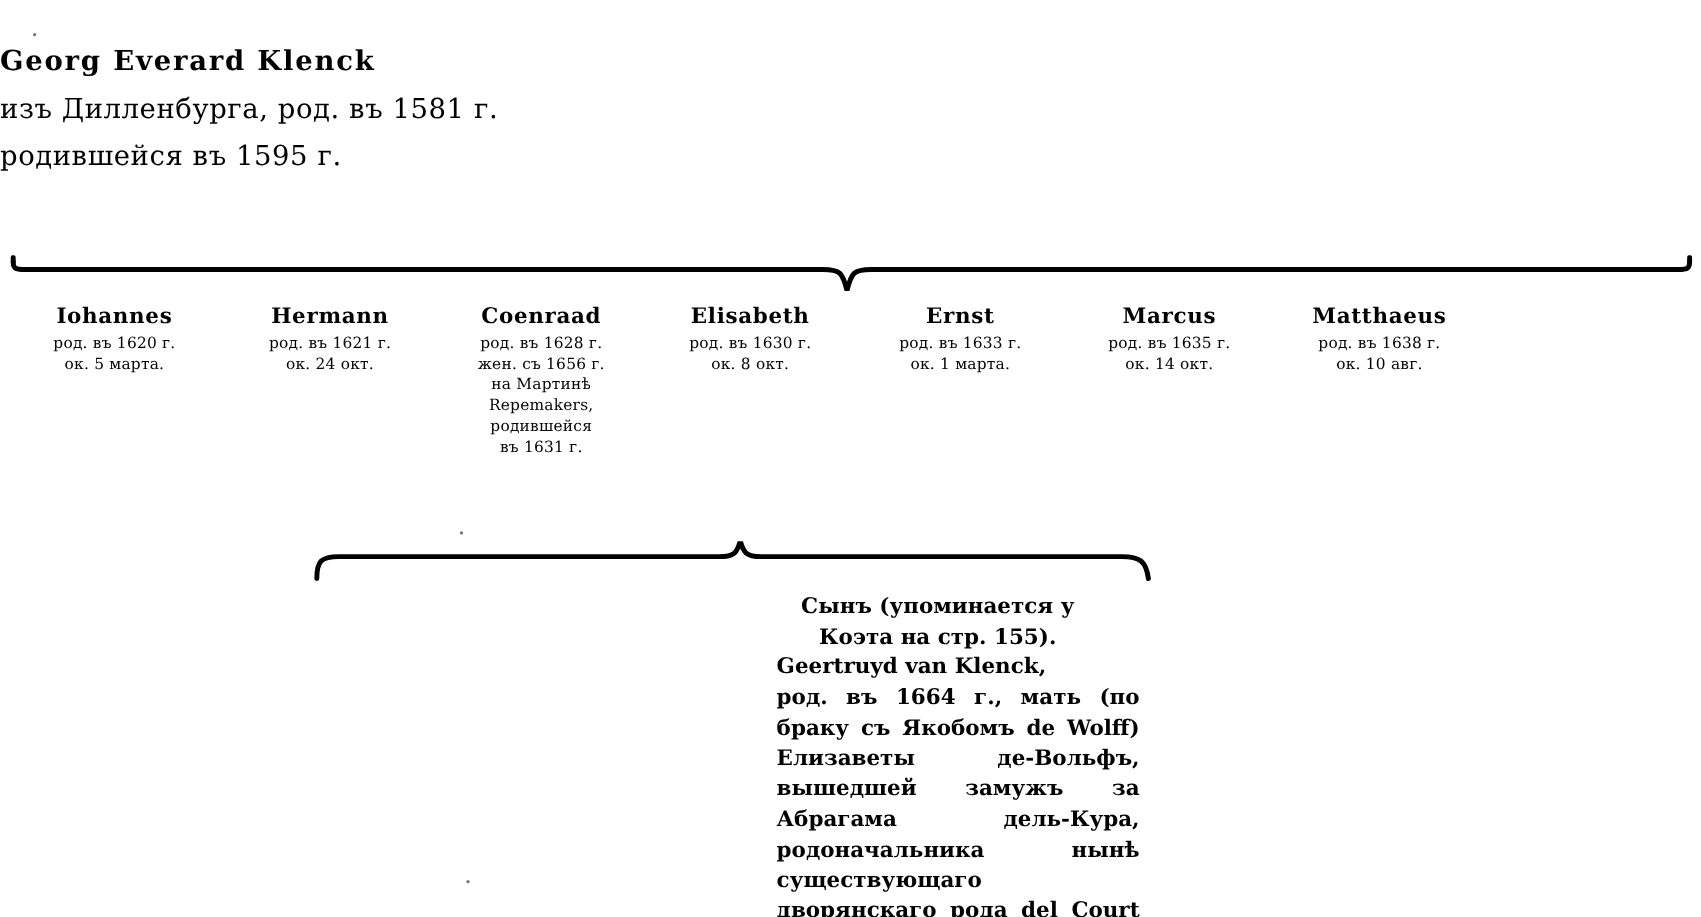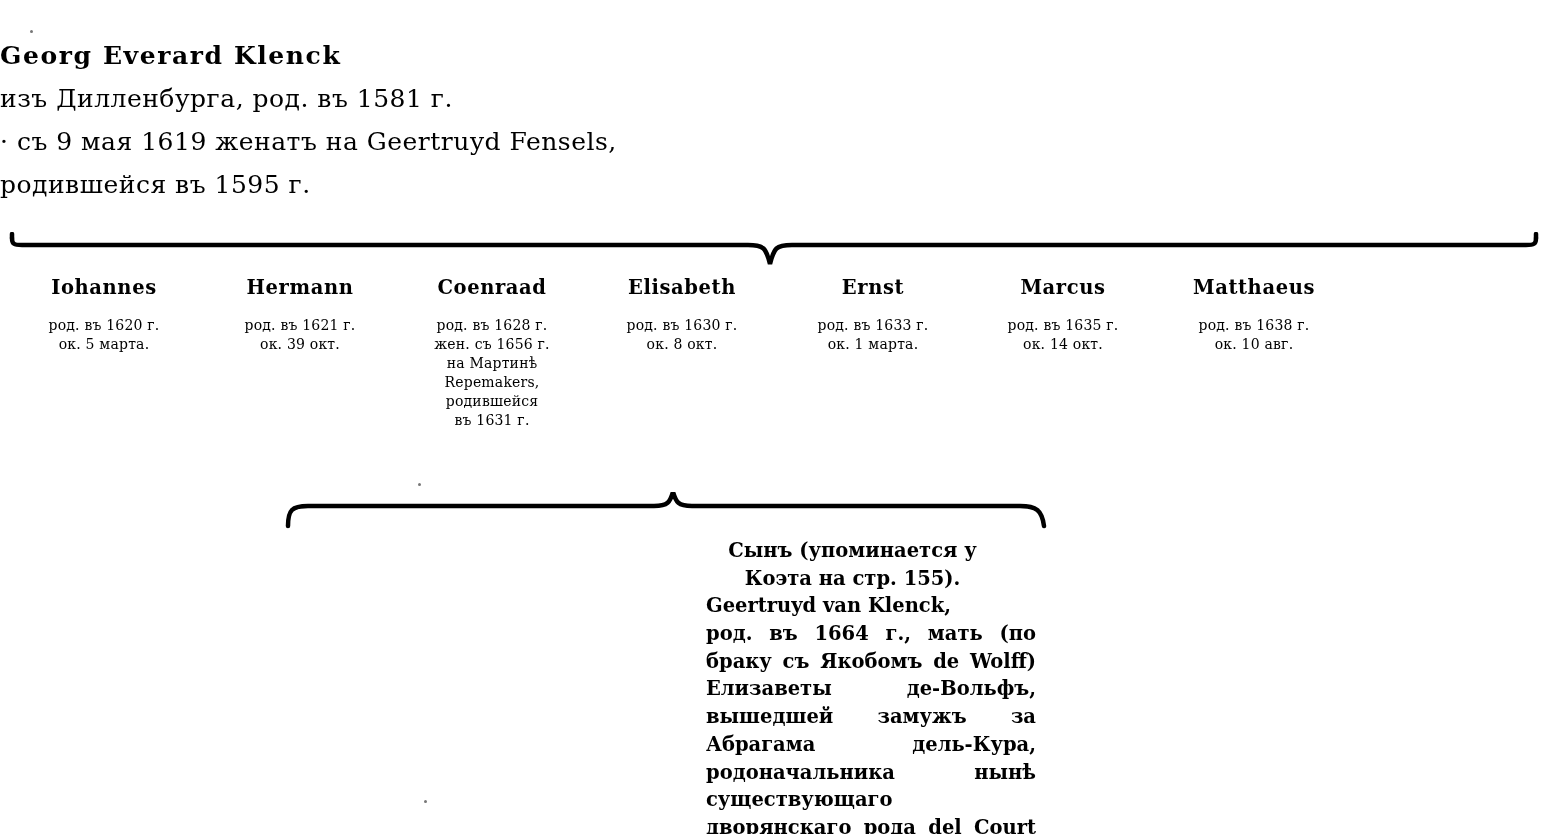--- a/index.html
+++ b/index.html
@@ -58,21 +58,21 @@
     box-sizing: border-box;
     text-align: center;
     font-size: 19px;
     line-height: 1.35;
   }
   .child .cname {
     font-weight: bold;
     letter-spacing: 0.6px;
     font-size: 19.5px;
     display: block;
-    margin-bottom: 15px;
+    margin-bottom: 2px;
   }
   .child .cdet {
     display: block;
     font-weight: normal;
     font-size: 14px;
     letter-spacing: 0.2px;
     white-space: nowrap;
   }
 
   
@@ -119,21 +119,20 @@
     background: #777;
     border-radius: 50%;
   }
 </style>
 </head>
 <body>
 
 <div id="root-block">
   <div class="line name">Georg Everard Klenck</div>
   <div class="line">изъ Дилленбурга, род. въ 1581 г.</div>
-  <div class="line">· съ 9 мая 1619 женатъ на Geertruyd Fensels,</div>
   <div class="line">родившейся въ 1595 г.</div>
 </div>
 
 <div class="brace-wrap" style="top:232px; left:8px;">
   <svg width="1532" height="36" viewBox="0 0 1532 36" fill="none" xmlns="http://www.w3.org/2000/svg" aria-hidden="true">
     <path d="M4 6 C 4 12, 6 13, 14 13 L 740 13 C 756 13, 758 16, 762 32 C 766 16, 768 13, 784 13 L 1518 13 C 1526 13, 1528 12, 1528 6" stroke="#000000" stroke-width="4.5" fill="none" stroke-linecap="round"></path>
     <path d="M4 6 L 4 2 M1528 6 L 1528 2" stroke="#000000" stroke-width="4.5" stroke-linecap="round"></path>
     <path d="M140 13 L 150 8 M390 13 L 400 8 M640 13 L 650 8 M890 13 L 900 8 M1140 13 L 1150 8 M1390 13 L 1400 8" stroke="#ffffff" stroke-width="0" fill="none"></path>
   </svg>
 </div>
@@ -142,21 +141,21 @@
 
   <div class="child" style="width:196px; margin-left:6px;">
     <span class="cname">Iohannes</span>
     <span class="cdet">род. въ 1620 г.</span>
     <span class="cdet">ок. 5 марта.</span>
   </div>
 
   <div class="child" style="width:196px;">
     <span class="cname">Hermann</span>
     <span class="cdet">род. въ 1621 г.</span>
-    <span class="cdet">ок. 39 окт.</span>
+    <span class="cdet">ок. 24 окт.</span>
   </div>
 
 
   <div class="child" style="width:188px;">
     <span class="cname">Coenraad</span>
     <span class="cdet">род. въ 1628 г.</span>
     <span class="cdet">жен. съ 1656 г.</span>
     <span class="cdet">на Мартинѣ</span>
     <span class="cdet">Repemakers,</span>
     <span class="cdet">родившейся</span>

